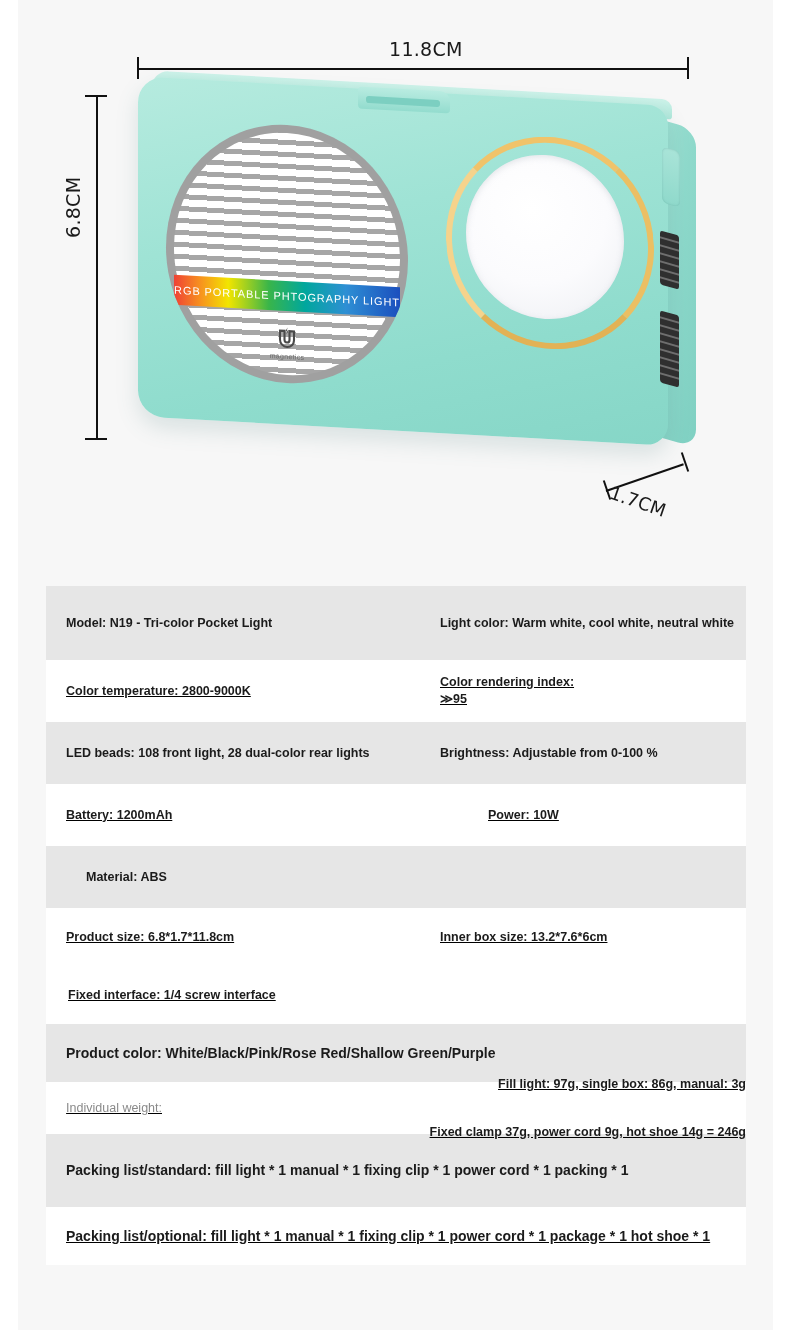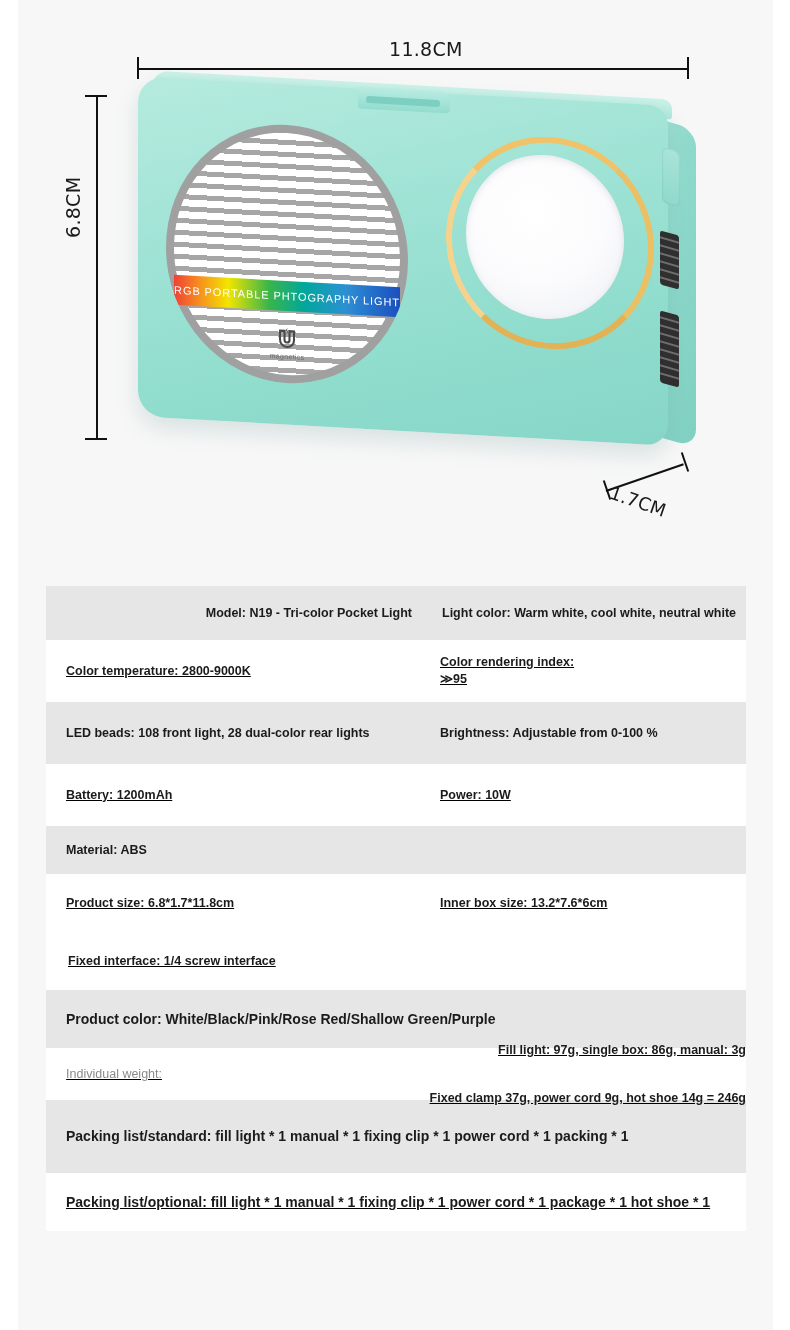--- a/index.html
+++ b/index.html
@@ -360,37 +360,37 @@
         <div class="slot-rib" style="top:30px;"></div>
         <div class="slot-rib" style="top:38px;"></div>
         <div class="slot-rib" style="top:46px;"></div>
         <div class="slot-rib" style="top:54px;"></div>
         <div class="slot-rib" style="top:62px;"></div>
       </div>
     </div>
   </div>
 
   <div id="spec-table">
-      <div class="spec-row alt" style="height: 54px; text-align: right;">
+      <div class="spec-row alt" style="height: 74px;">
         <div class="cell cell-left">Model: N19 - Tri-color Pocket Light</div>
         <div class="cell cell-right">Light color: Warm white, cool white, neutral white</div>
       </div>
       <div class="spec-row plain" style="height: 62px;">
         <div class="cell cell-left">Color temperature: 2800-9000K</div>
         <div class="cell cell-right">Color rendering index:<br>≫95</div>
       </div>
       <div class="spec-row alt" style="height: 62px;">
         <div class="cell cell-left">LED beads: 108 front light, 28 dual-color rear lights</div>
         <div class="cell cell-right">Brightness: Adjustable from 0-100 %</div>
       </div>
-      <div class="spec-row plain" style="height: 62px;">
+      <div class="spec-row plain" style="height: 62px; gap: 48px;">
         <div class="cell cell-left">Battery: 1200mAh</div>
         <div class="cell cell-right">Power: 10W</div>
       </div>
-      <div class="spec-row alt" style="height: 48px;">
+      <div class="spec-row alt" style="height: 62px; padding-left: 20px;">
         <div class="cell cell-left">Material: ABS</div>
       </div>
       <div class="spec-row plain" style="height: 58px;">
         <div class="cell cell-left">Product size: 6.8*1.7*11.8cm</div>
         <div class="cell cell-right">Inner box size: 13.2*7.6*6cm</div>
       </div>
       <div class="spec-row plain" style="height: 58px;">
         <div class="cell cell-right">Fixed interface: 1/4 screw interface</div>
       </div>
       <div class="spec-row alt" style="height: 58px;">

